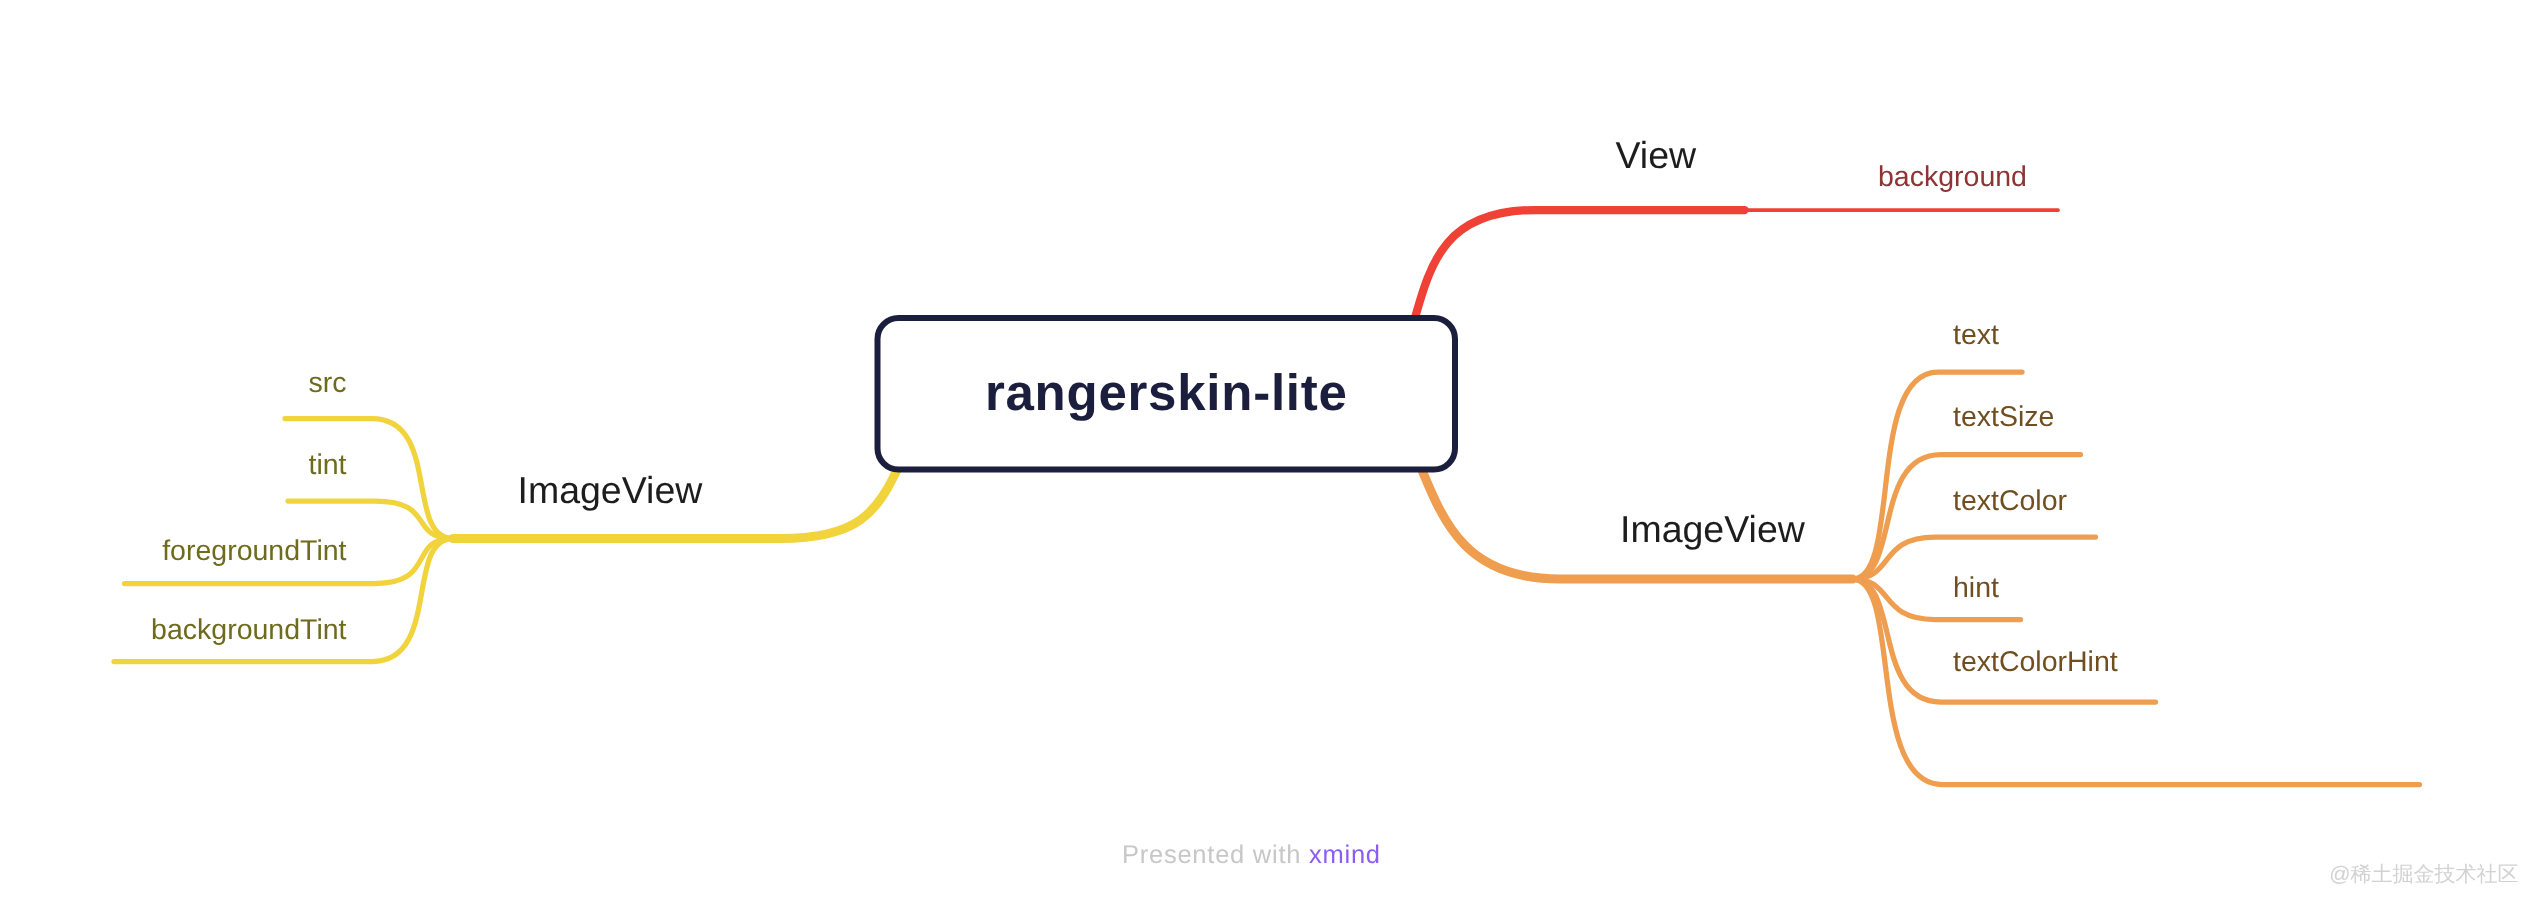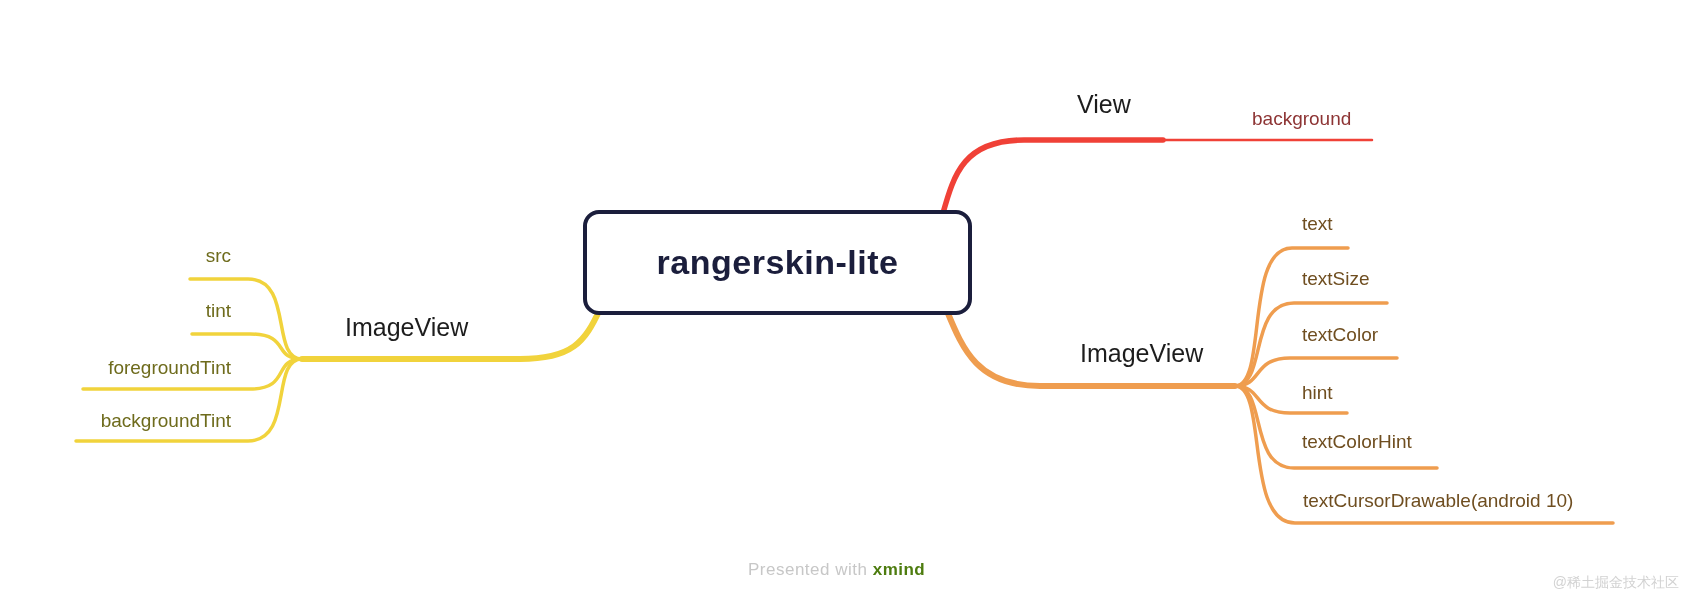--- a/index.html
+++ b/index.html
@@ -67,21 +67,21 @@
   .imageview-topic-child { color: var(--label-imageview-child, #6E6B1C); text-align: right; }
 
   .watermark {
     position: absolute;
     left: 748px;
     top: 560px;
     font-size: 17px;
     color: var(--watermark, #C7C7C7);
     letter-spacing: 0.5px;
   }
-  .watermark .brand { font-weight: bold; color: #4d7c0f; }
+  .watermark .brand { font-weight: normal; color: #8b5cf6; }
   .community-watermark {
     position: absolute;
     right: 8px;
     top: 574px;
     font-size: 14px;
     color: var(--community-watermark-color, #D2D2D2);
   }
 </style>
 </head>
 <body>
@@ -114,21 +114,20 @@
 
   <div class="label main-topic" style="left:1077px; top:91px;">View</div>
   <div class="label child-topic view-topic-child" style="left:1252px; top:108px;">background</div>
 
   <div class="label main-topic" style="left:1080px; top:340px;">ImageView</div>
   <div class="label child-topic textview-topic-child" style="left:1302px; top:213px;">text</div>
   <div class="label child-topic textview-topic-child" style="left:1302px; top:268px;">textSize</div>
   <div class="label child-topic textview-topic-child" style="left:1302px; top:324px;">textColor</div>
   <div class="label child-topic textview-topic-child" style="left:1302px; top:382px;">hint</div>
   <div class="label child-topic textview-topic-child" style="left:1302px; top:414px;margin-top:17px;">textColorHint</div>
-  <div class="label child-topic textview-topic-child" style="left:1303px; top:490px;">textCursorDrawable(android 10)</div>
 
   <div class="label main-topic" style="left:345px; top:314px;">ImageView</div>
   <div class="label child-topic imageview-topic-child" style="right:1456px; top:245px;">src</div>
   <div class="label child-topic imageview-topic-child" style="right:1456px; top:300px;margin-left:27px;">tint</div>
   <div class="label child-topic imageview-topic-child" style="right:1456px; top:357px;">foregroundTint</div>
   <div class="label child-topic imageview-topic-child" style="right:1456px; top:410px;">backgroundTint</div>
 
   <div class="watermark"><span>Presented with </span><span class="brand">xmind</span></div>
   <div class="community-watermark">@稀土掘金技术社区</div>
 

